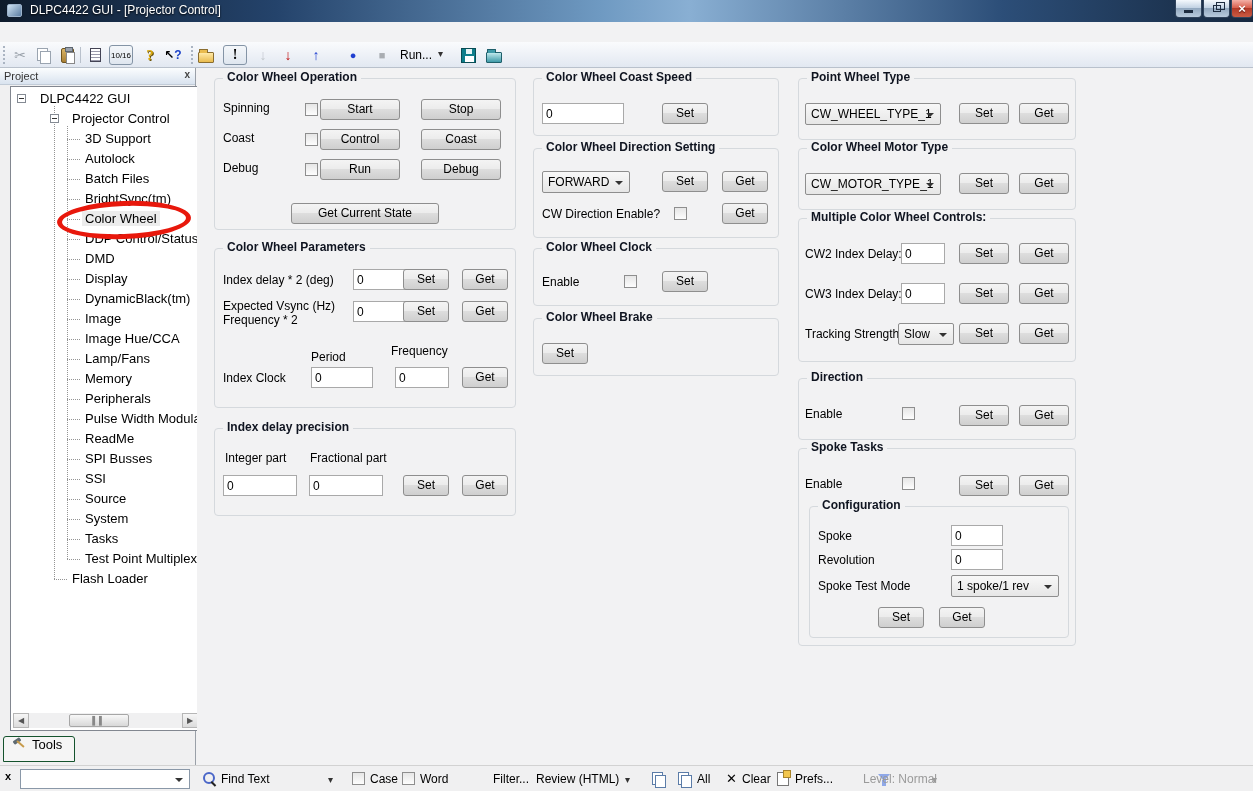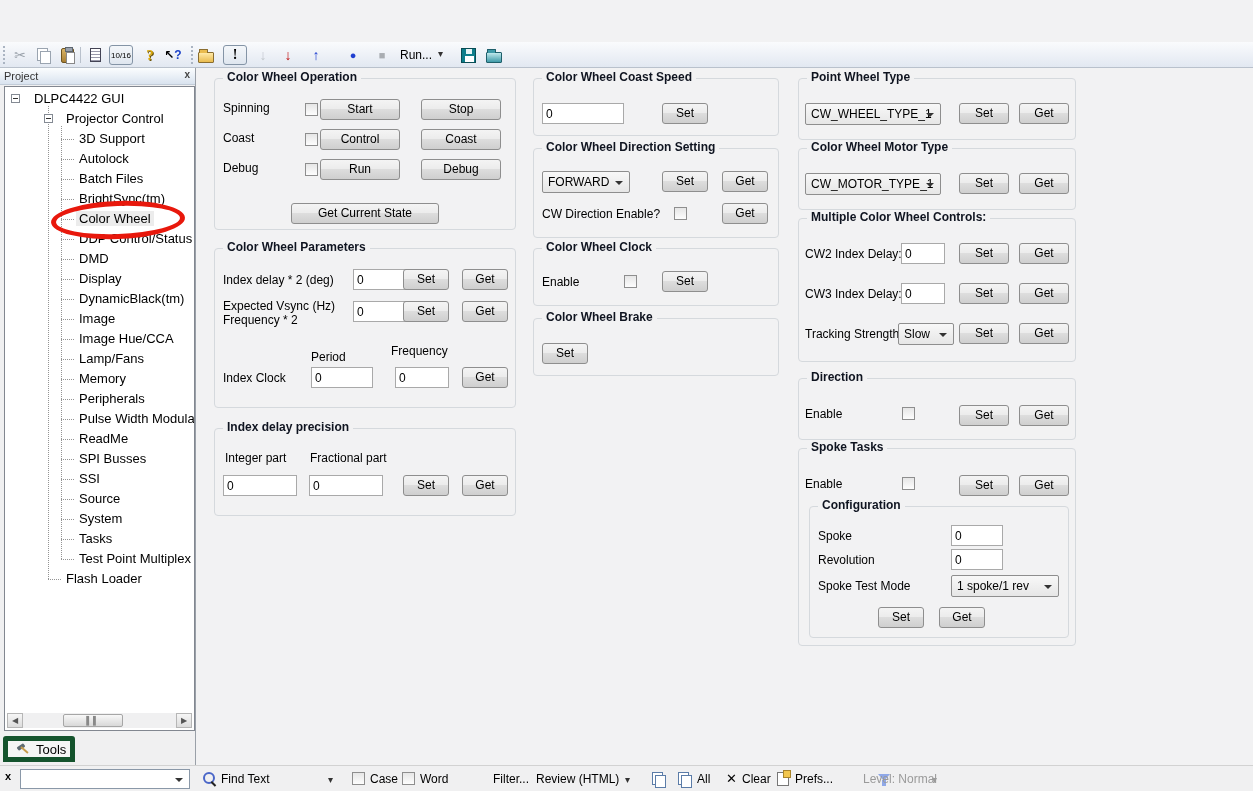--- a/index.html
+++ b/index.html
@@ -72,21 +72,21 @@
   .floppy{position:relative;width:15px;height:15px;background:#0f7e8b;border:1px solid #0a4d55;}
   .floppy::before{content:'';position:absolute;left:4px;top:0;width:6px;height:5px;background:#e8f4f5;}
   .floppy::after{content:'';position:absolute;left:3px;bottom:0;width:9px;height:6px;background:#fff;}
 
   
   #sidebar{position:absolute;left:0;top:68px;width:196px;height:697px;background:#f0f0f1;border-right:1px solid #9aa0a8;}
   #proj-header{position:absolute;left:0;top:0;width:195px;height:17px;
     background:linear-gradient(180deg,#fbfdfe,#d9e3ef);border-bottom:1px solid #c2ccd8;
     font-size:11px;color:#333;padding:2px 4px;}
   #proj-close{position:absolute;right:5px;top:1px;font-size:10px;font-weight:bold;color:#444;}
-  #treebox{position:absolute;left:4px;top:18px;width:191px;height:645px;background:#fff;border:1px solid #828790;overflow:hidden;}
+  #treebox{position:absolute;left:10px;top:18px;width:191px;height:645px;background:#fff;border:1px solid #828790;overflow:hidden;}
   #tree-items{position:absolute;left:0;top:2px;width:100%;}
   .tree-row{position:relative;height:20px;line-height:20px;font-size:13px;white-space:nowrap;}
   .tree-row.lvl0{padding-left:26px;} .tree-row.lvl1{padding-left:58px;}
   .tree-row.lvl2{padding-left:71px;} .tree-row.lvl1b{padding-left:58px;}
   .tree-row.lvl2::before{content:'';position:absolute;left:56px;top:10px;width:13px;border-top:1px dotted #949494;}
   .tree-row.lvl1b::before{content:'';position:absolute;left:43px;top:10px;width:13px;border-top:1px dotted #949494;}
   .tree-label{padding:0 3px;}
   .tree-label.selected{background:#ececec;}
   .vline{position:absolute;border-left:1px dotted #949494;width:0;}
   #vline1{left:43px;top:19px;height:473px;}
@@ -95,21 +95,21 @@
   .treebox-pm::after{content:'';position:absolute;left:1px;top:3px;width:5px;height:1px;background:#333;}
   #pm-root{left:6px;top:7px;} #pm-parent{left:39px;top:27px;}
   #red-ellipse{position:absolute;left:46px;top:114px;width:134px;height:38px;border:5px solid #e8180c;
     border-radius:50%;transform:rotate(-2deg);z-index:5;pointer-events:none;}
   #hscroll{position:absolute;left:2px;bottom:2px;width:185px;height:15px;background:#f0f0f1;display:flex;align-items:center;}
   .sarrow{width:16px;height:15px;background:linear-gradient(180deg,#f6f6f6,#dcdcdc);border:1px solid #b6b6b6;
     display:flex;align-items:center;justify-content:center;font-size:8px;color:#555;}
   #sthumb{margin-left:40px;width:60px;height:13px;background:linear-gradient(180deg,#f8f8f8,#d8d8d8);border:1px solid #a6a6a6;border-radius:2px;
     display:flex;align-items:center;justify-content:center;font-size:8px;color:#888;letter-spacing:1px;}
   #tools-tab{position:absolute;left:3px;top:668px;width:72px;height:26px;background:#f5f5f5;
-    border:5px solid #14532d;border-radius:3px 3px 0 0;display:flex;align-items:flex-end;gap:6px;padding-left:8px;font-size:13px;}
+    border:1px solid #14532d;border-radius:3px 3px 0 0;display:flex;align-items:flex-start;gap:6px;padding-left:8px;font-size:13px;}
   .hammer{position:relative;width:14px;height:14px;}
   .hammer::before{content:'';position:absolute;left:1px;top:2px;width:8px;height:4px;background:#5e6a72;border-radius:1px;transform:rotate(-35deg);}
   .hammer::after{content:'';position:absolute;left:4px;top:6px;width:9px;height:2px;background:#c79b4b;transform:rotate(40deg);}
 
   
   #main{position:absolute;left:197px;top:68px;width:1056px;height:697px;background:#f2f2f3;}
   .grp{position:absolute;border:1px solid #d5d9dd;border-radius:4px;}
   .gtitle{position:absolute;top:-9px;left:8px;background:#f2f2f3;padding:0 4px;font-weight:bold;font-size:12px;color:#0f1420;white-space:nowrap;}
   .lbl{position:absolute;font-size:12px;white-space:nowrap;}
   .btn{position:absolute;height:21px;background:linear-gradient(180deg,#f4f4f4,#ececec 45%,#ddd 50%,#cfcfcf);
@@ -140,20 +140,33 @@
   .fclear{position:absolute;left:726px;top:5px;font-weight:bold;font-size:13px;}
   .fprefs{position:absolute;left:777px;top:6px;width:12px;height:14px;background:#fff;border:1px solid #777;}
   .fprefs::after{content:'';position:absolute;right:-3px;top:-3px;width:6px;height:6px;background:#f2c64e;border:1px solid #a8842a;}
   .gray{color:#9a9a9a;}
 </style>
 </head>
 <body>
 
 <div id="win">
 
+  <div id="titlebar">
+    <div class="ticon"></div>
+    <div class="ttext">DLPC4422 GUI - [Projector Control]</div>
+    <div class="capbtn" id="btn-min">
+        <div class="minglyph"></div>
+      </div>
+    <div class="capbtn" id="btn-restore">
+        <div class="restglyph"></div>
+      </div>
+    <div class="capbtn" id="btn-close">
+        <div class="xglyph">×</div>
+      </div>
+  </div>
 
 
   <div id="toolbar">
     <div class="grip" style="left:3px"></div>
     <div class="tico" style="left:10px">
         <span class="ico-cut">✂</span>
       </div>
     <div class="tico" style="left:33px">
         <span class="pages gray"></span>
       </div>

